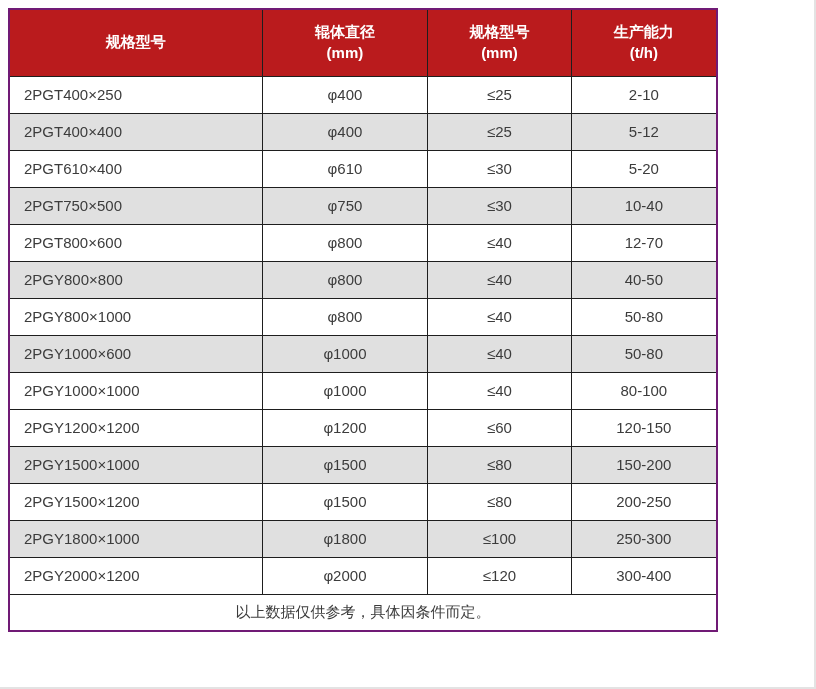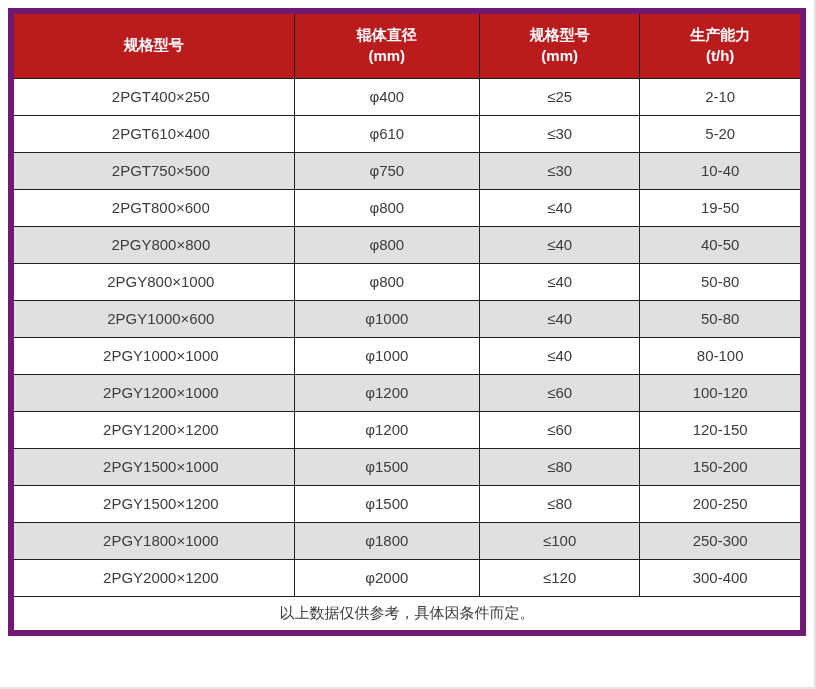--- a/index.html
+++ b/index.html
@@ -12,24 +12,24 @@
     height: 689px;
     font-family: "Liberation Sans", "DejaVu Sans", sans-serif;
     box-sizing: border-box;
     border-right: 2px solid #e3e3e3;
     border-bottom: 2px solid #e3e3e3;
   }
   .page {
     padding: 8px;
   }
   table.specs {
-    width: 798px;
+    width: 710px;
     border-collapse: collapse;
     table-layout: fixed;
-    border: 6px solid #701a75;
+    border: 2px solid #701a75;
   }
   table.specs th,
   table.specs td {
     border: 1px solid #1e1e1e;
     box-sizing: border-box;
   }
   table.specs th {
     background: #ba1b1d;
     color: #ffffff;
     height: 67px;
@@ -43,21 +43,21 @@
   th .hdr-unit  { display: block; margin-top: 2px; }
   table.specs td {
     height: 37px;
     font-size: 15px;
     color: #3c3c3c;
     text-align: center;
     vertical-align: middle;
     padding: 0;
   }
   table.specs td.c-model {
-    text-align: center;
+    text-align: left;
     padding-left: 14px;
   }
   tbody tr { background: #ffffff; }
   tbody tr.alt { background: #e0e0e0; }
   tfoot td {
     height: 34px;
     font-size: 14px;
     background: #ffffff;
   }
 </style>
@@ -93,40 +93,46 @@
       </tr>
     </thead>
     <tbody id="specs-body">
   <tr>
     <td class="c-model">2PGT400×250</td>
     <td>φ400</td>
     <td>≤25</td>
     <td>2-10</td>
   </tr>
 
+  <tr class="alt">
+    <td class="c-model">2PGT400×400</td>
+    <td>φ400</td>
+    <td>≤25</td>
+    <td>5-12</td>
+  </tr>
 
   <tr>
     <td class="c-model">2PGT610×400</td>
     <td>φ610</td>
     <td>≤30</td>
     <td>5-20</td>
   </tr>
 
   <tr class="alt">
     <td class="c-model">2PGT750×500</td>
     <td>φ750</td>
     <td>≤30</td>
     <td>10-40</td>
   </tr>
 
   <tr>
     <td class="c-model">2PGT800×600</td>
     <td>φ800</td>
     <td>≤40</td>
-    <td>19-50</td>
+    <td>12-70</td>
   </tr>
 
   <tr class="alt">
     <td class="c-model">2PGY800×800</td>
     <td>φ800</td>
     <td>≤40</td>
     <td>40-50</td>
   </tr>
 
   <tr>
@@ -143,26 +149,20 @@
     <td>50-80</td>
   </tr>
 
   <tr>
     <td class="c-model">2PGY1000×1000</td>
     <td>φ1000</td>
     <td>≤40</td>
     <td>80-100</td>
   </tr>
 
-  <tr class="alt">
-    <td class="c-model">2PGY1200×1000</td>
-    <td>φ1200</td>
-    <td>≤60</td>
-    <td>100-120</td>
-  </tr>
 
   <tr>
     <td class="c-model">2PGY1200×1200</td>
     <td>φ1200</td>
     <td>≤60</td>
     <td>120-150</td>
   </tr>
 
   <tr class="alt">
     <td class="c-model">2PGY1500×1000</td>

